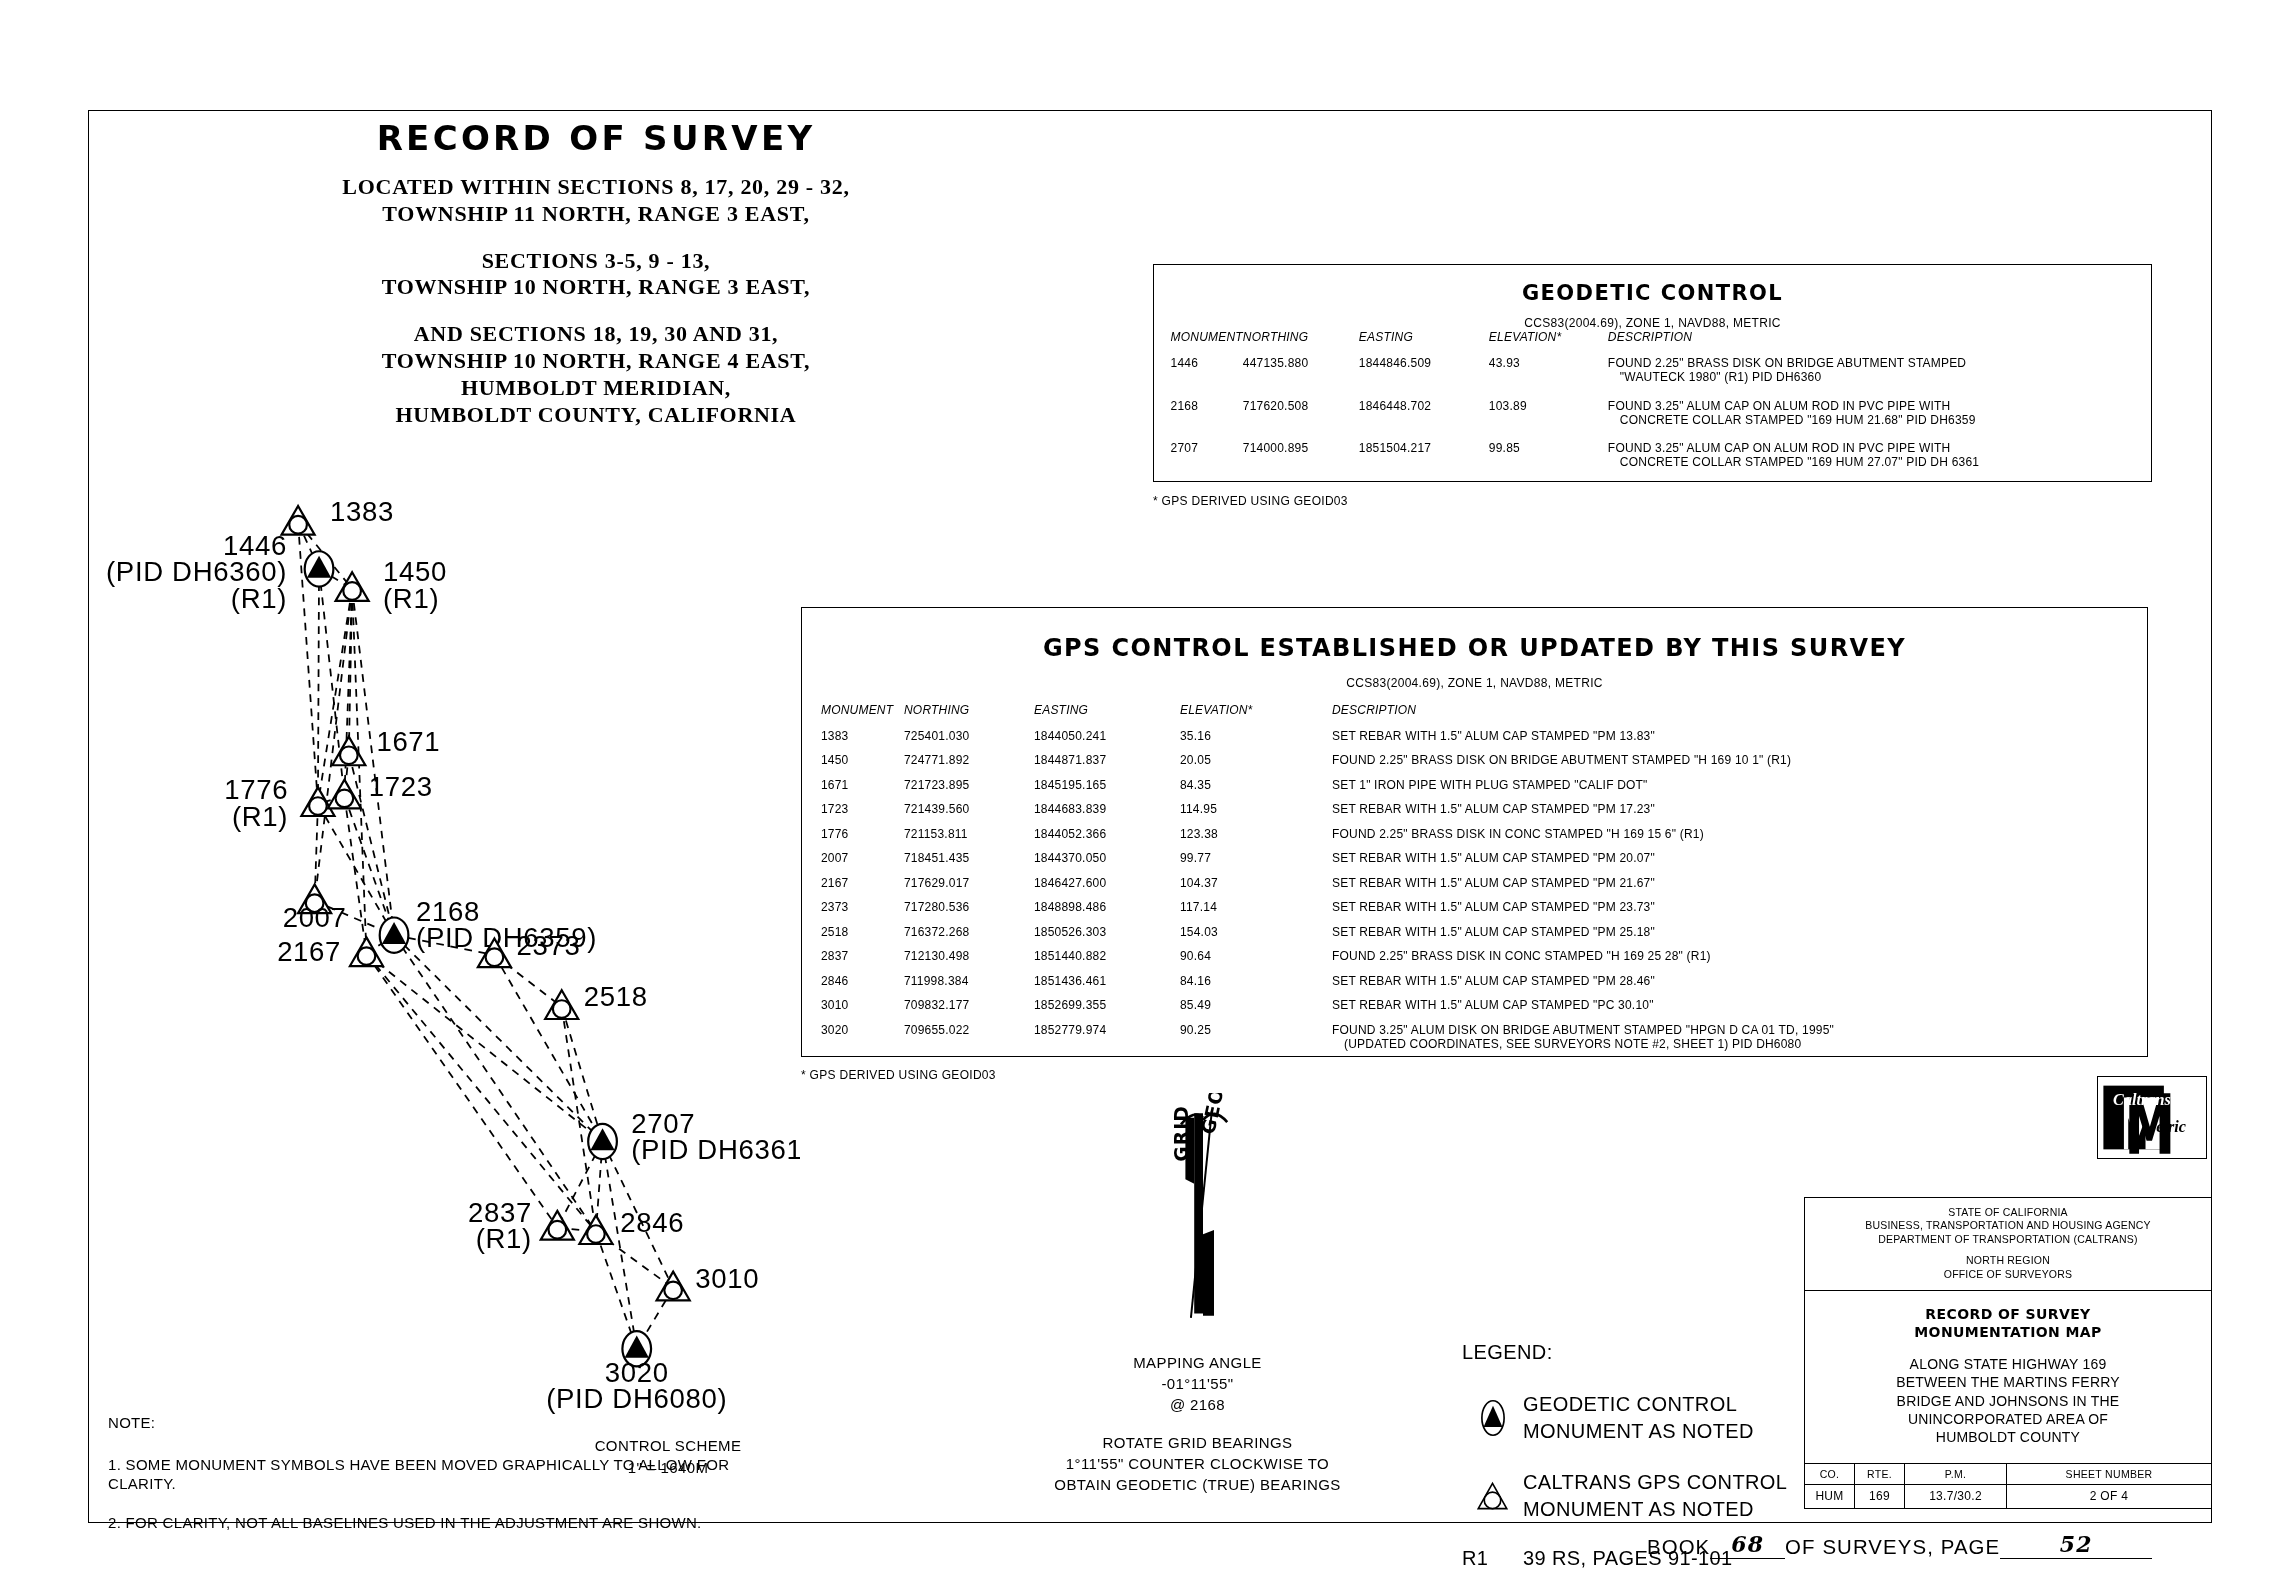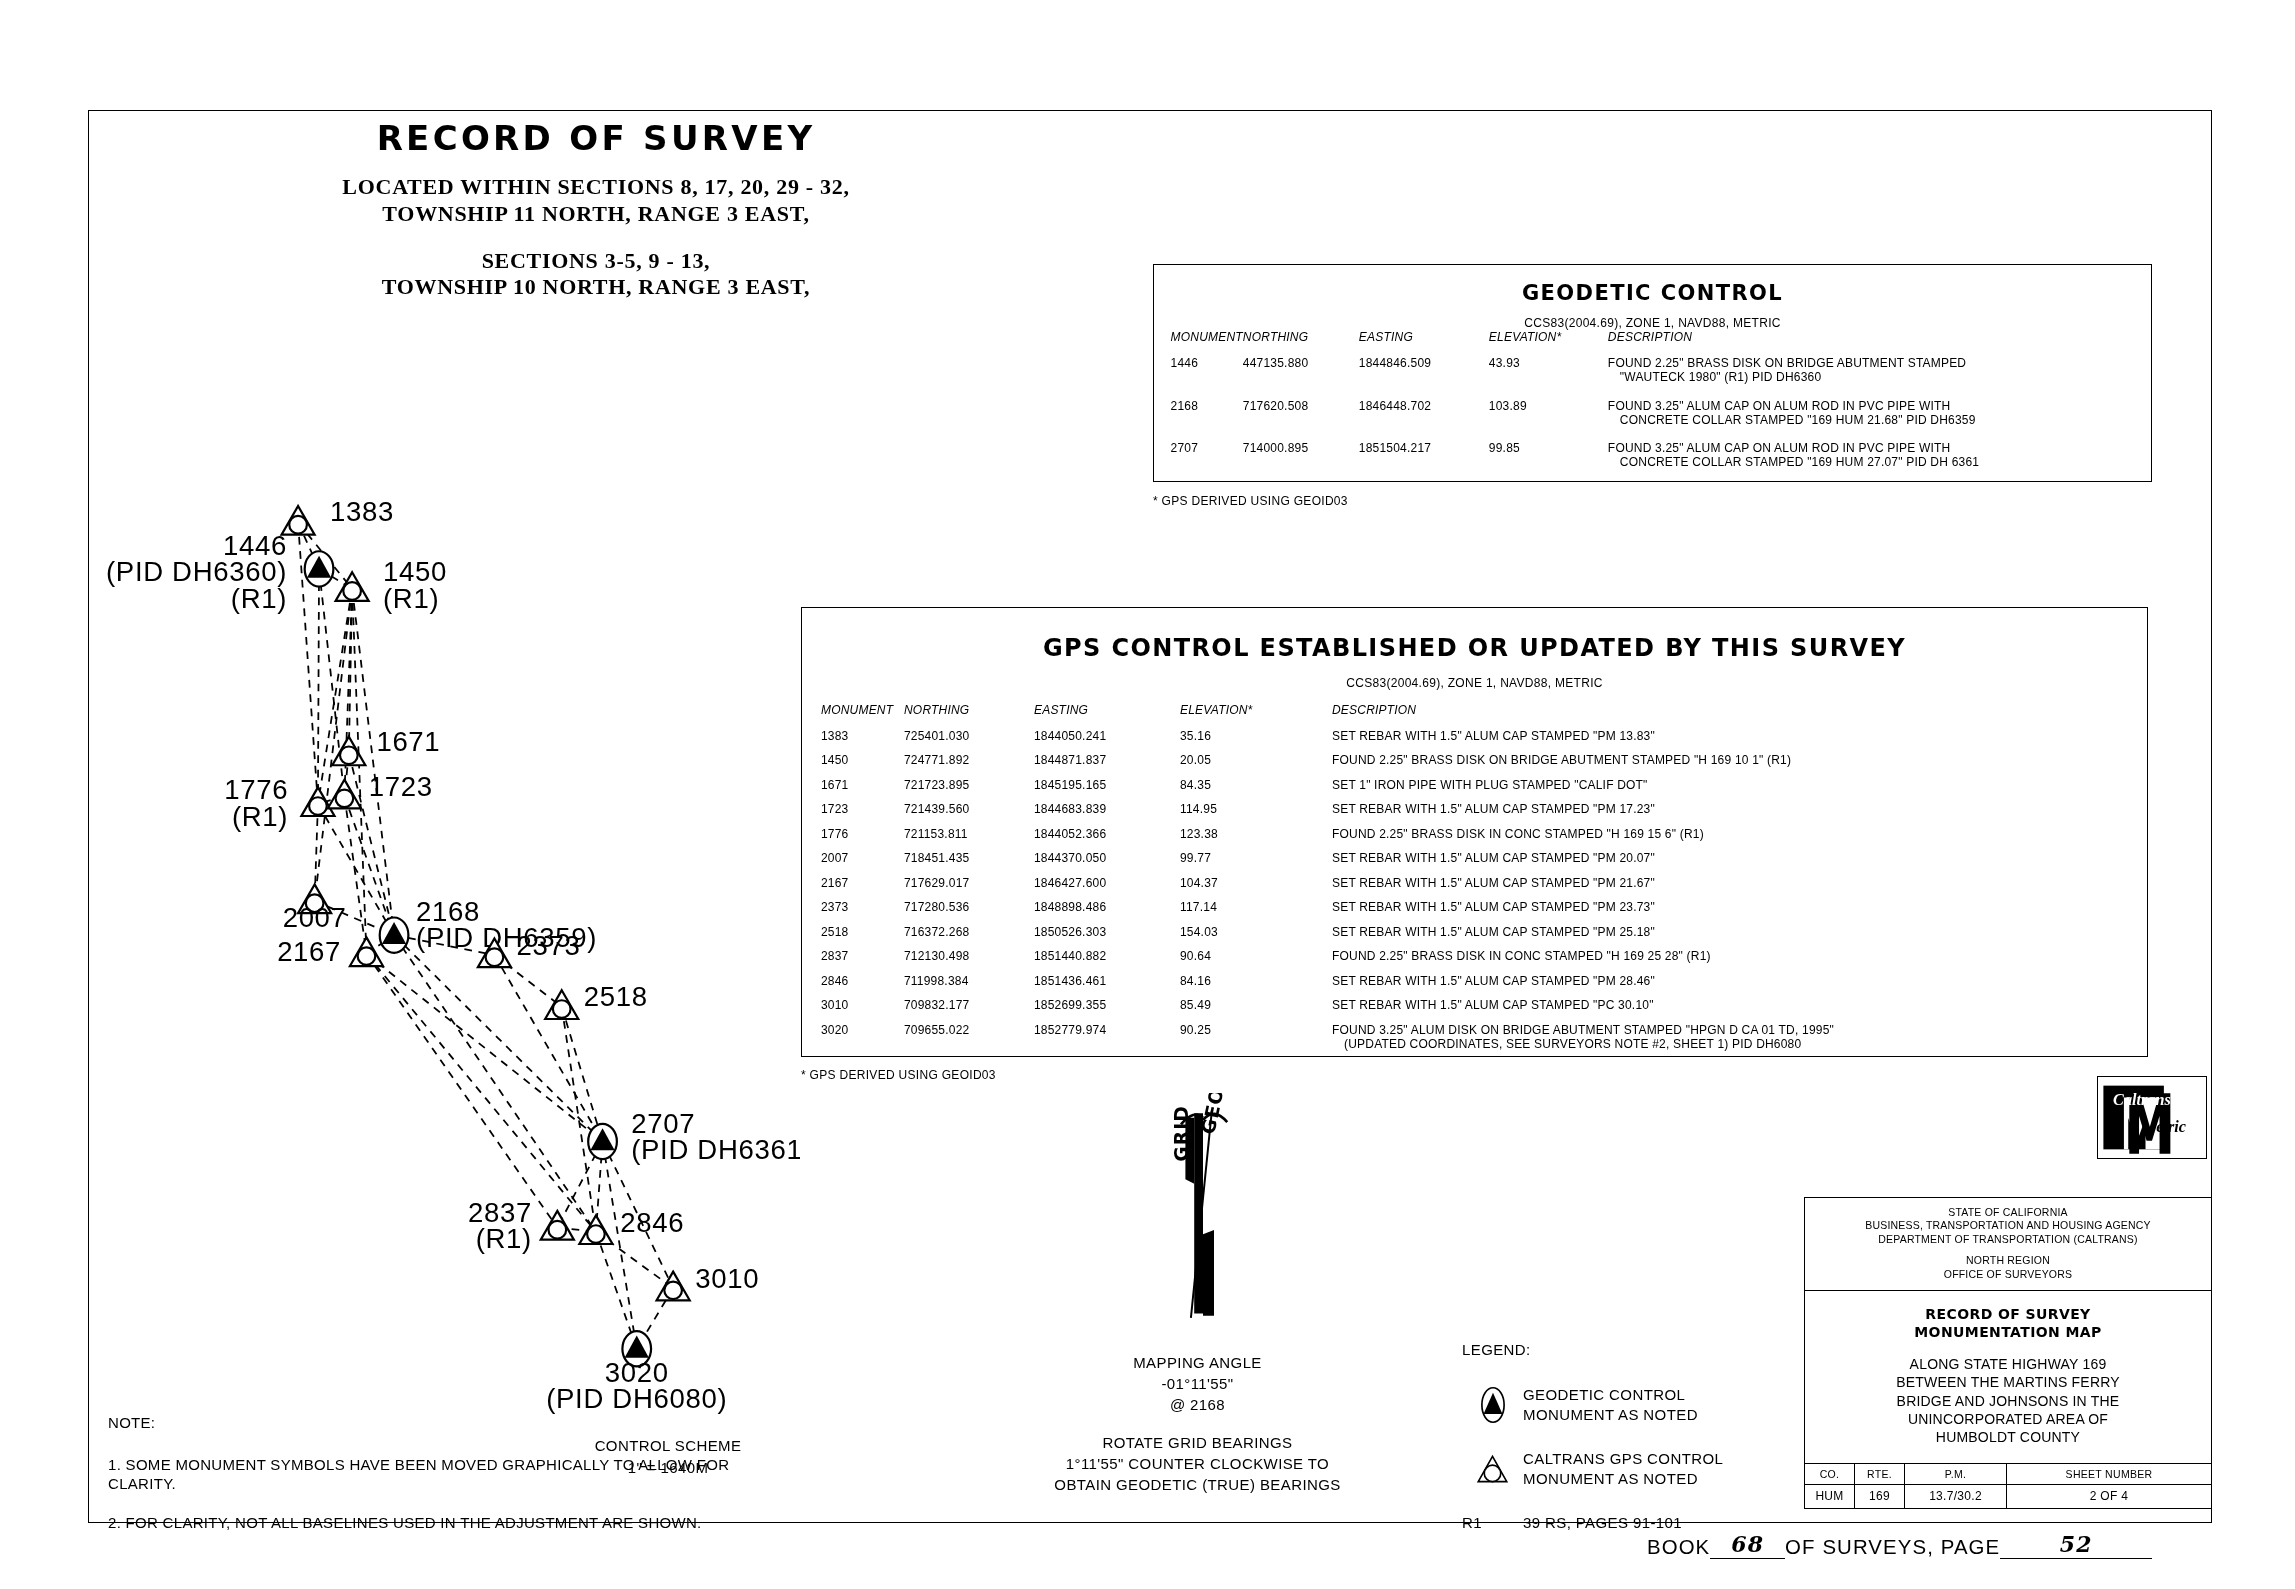--- a/index.html
+++ b/index.html
@@ -71,21 +71,21 @@
   #north-arrow svg{width:100%;height:100%;}
   .na-text{font-size:17px;font-weight:bold;font-family:"DejaVu Sans",sans-serif;
      letter-spacing:1px;}
 
   
   #mapping-angle{position:absolute;left:1010px;top:1352px;width:375px;text-align:center;
      font-size:15px;line-height:1.4;letter-spacing:0.4px;}
   #mapping-angle .ma-gap{height:16.6px;}
 
   
-  #legend{position:absolute;left:1462px;top:1341px;width:386px;font-size:15px;
+  #legend{position:absolute;left:1462px;top:1341px;width:386px;font-size:20px;
      letter-spacing:0.4px;}
   #legend .lg-head{margin-bottom:26.5px;}
   .lg-row{display:flex;align-items:center;margin-bottom:24px;}
   .lg-sym{width:61px;flex:0 0 61px;display:flex;justify-content:center;}
   .lg-txt{line-height:1.35;}
   #legend .lg-ref{display:flex;margin-top:12px;}
   #legend .lg-ref span:first-child{width:61px;flex:0 0 61px;}
 
   
   #caltrans-logo{position:absolute;left:2097px;top:1076px;width:110px;height:83px;
@@ -129,20 +129,26 @@
   <div class="subtitle-group">
     <div class="sub-line">LOCATED WITHIN  SECTIONS 8, 17, 20, 29 - 32,</div>
     <div class="sub-line">TOWNSHIP  11 NORTH, RANGE  3 EAST,</div>
   </div>
 
   <div class="subtitle-group">
     <div class="sub-line">SECTIONS 3-5, 9 - 13,</div>
     <div class="sub-line">TOWNSHIP  10 NORTH, RANGE  3 EAST,</div>
   </div>
 
+  <div class="subtitle-group">
+    <div class="sub-line">AND SECTIONS 18, 19, 30 AND  31,</div>
+    <div class="sub-line">TOWNSHIP  10 NORTH, RANGE  4 EAST,</div>
+    <div class="sub-line">HUMBOLDT  MERIDIAN,</div>
+    <div class="sub-line">HUMBOLDT  COUNTY, CALIFORNIA</div>
+  </div>
 </div>
 
 <div class="panel" id="geodetic-panel">
   <div class="panel-title">GEODETIC CONTROL</div>
   <div class="panel-sub">CCS83(2004.69), ZONE 1, NAVD88, METRIC</div>
   <table class="ctrl">
     <thead>
       <tr>
         <th class="c-mon">MONUMENT</th>
         <th class="c-nor">NORTHING</th>

